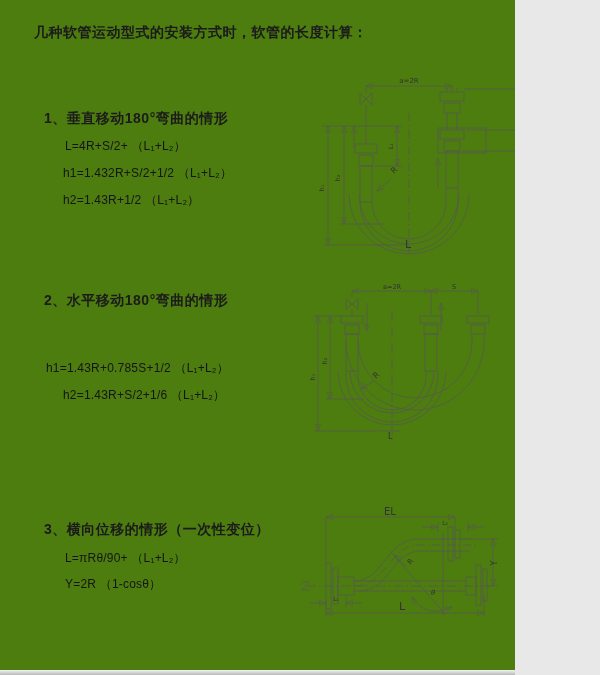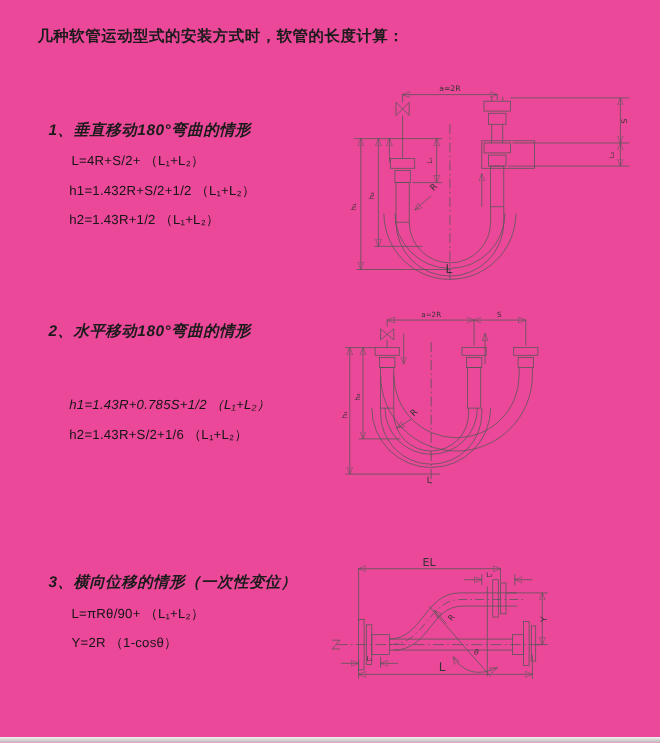--- a/index.html
+++ b/index.html
@@ -1,19 +1,19 @@
 <!DOCTYPE html>
 <html><head>
 <meta charset="utf-8">
 <style>
   html,body{margin:0;padding:0;background:#e8e8e8;}
-  .page{position:relative;width:600px;height:675px;background:#ec4899;overflow:hidden;
+  .page{position:relative;width:515px;height:675px;background:#4d7c0f;overflow:hidden;
         font-family:"Liberation Sans","DejaVu Sans",sans-serif;color:#1b1b1b;}
   .page-title{position:absolute;left:34px;top:24px;font-size:14px;font-weight:bold;letter-spacing:.5px;}
-  .sec-heading{position:absolute;font-size:14px;font-weight:bold;letter-spacing:.5px;font-style:italic;}
+  .sec-heading{position:absolute;font-size:14px;font-weight:bold;letter-spacing:.5px;}
   .formula{position:absolute;font-size:12px;font-weight:500;letter-spacing:.2px;color:#151515;}
   .diag{position:absolute;}
   svg{overflow:visible;}
   svg line, svg path, svg rect, svg polyline{stroke:#565656;stroke-width:.7;fill:none;}
   svg text{font-family:"DejaVu Sans",sans-serif;fill:#333;stroke:none;}
   .bottom-edge{position:absolute;left:0;bottom:0;width:100%;height:5px;
         background:linear-gradient(#f2f2f2,#b9b9b9);}
 </style>
 </head>
 <body>
@@ -88,21 +88,21 @@
     <text transform="rotate(-90 256 42)" x="256" y="42" text-anchor="middle" font-size="7">S</text>
     <line x1="250" y1="62" x2="250" y2="83" marker-start="url(#ar1)" marker-end="url(#ar1)"></line>
     <text transform="rotate(-90 244 73)" x="244" y="73" text-anchor="middle" font-size="6">L₂</text>
 
     <text transform="rotate(-45 82 104)" x="82" y="104" text-anchor="middle" font-size="8">R</text>
     <line x1="78" y1="110" x2="63" y2="123" marker-end="url(#ar1)"></line>
     <text x="91" y="180" font-size="11">L</text>
   </svg>
 
   <div class="sec-heading" style="left:44px;top:292px;">2、水平移动180°弯曲的情形</div>
-  <div class="formula" style="left:63px;top:360px;font-style:italic;">h1=1.43R+0.785S+1/2 （L₁+L₂）</div>
+  <div class="formula" style="left:46px;top:360px;">h1=1.43R+0.785S+1/2 （L₁+L₂）</div>
   <div class="formula" style="left:63px;top:387px;">h2=1.43R+S/2+1/6 （L₁+L₂）</div>
 
   <svg class="diag" style="left:308px;top:281px;" width="292" height="168" viewBox="0 0 292 168">
     <defs>
       <pattern id="br2" width="4" height="4" patternUnits="userSpaceOnUse">
         <path d="M0,0 L4,4 M4,0 L0,4" stroke="#878787" stroke-width="0.5"></path>
       </pattern>
       <marker id="ar2" markerUnits="userSpaceOnUse" markerWidth="7" markerHeight="7" viewBox="0 0 10 10" refX="9.5" refY="5" orient="auto-start-reverse">
         <path d="M0,1.2 L10,5 L0,8.8 z" fill="#4a4a4a" stroke="none"></path>
       </marker>

